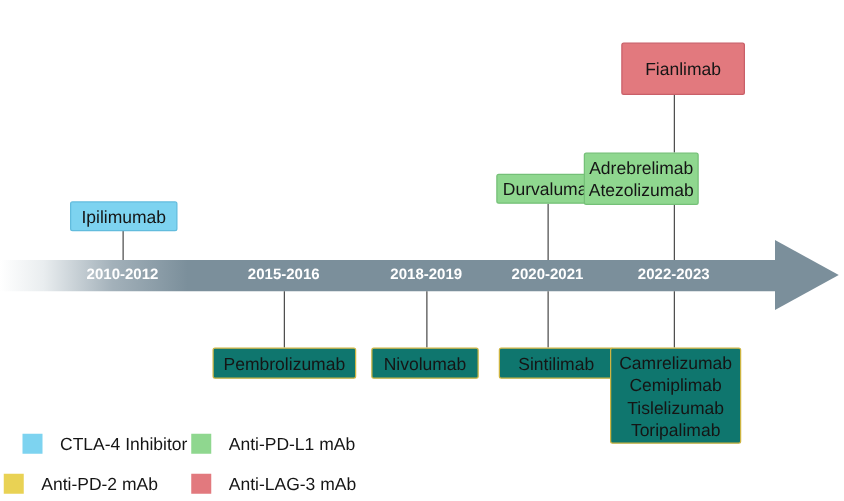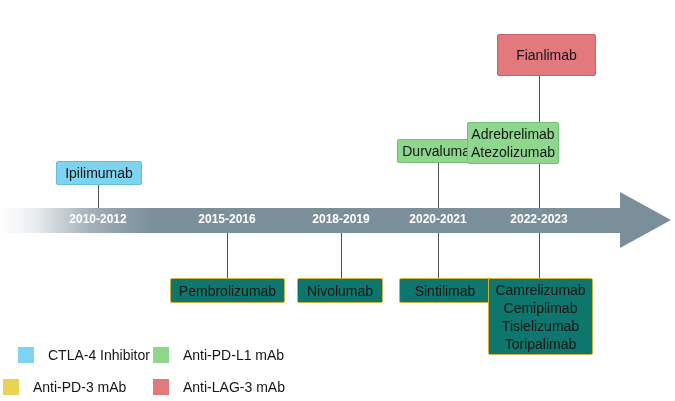--- a/index.html
+++ b/index.html
@@ -89,20 +89,20 @@
   <div class="legend-item" style="left:18px;top:347px;">
     <span class="swatch" style="background:#7dd3f0;"></span>
     <span class="lbl">CTLA-4 Inhibitor</span>
   </div>
   <div class="legend-item" style="left:153px;top:347px;">
     <span class="swatch" style="background:#8fd78f;"></span>
     <span class="lbl">Anti-PD-L1 mAb</span>
   </div>
   <div class="legend-item" style="left:3px;top:379px;">
     <span class="swatch" style="background:#e9d254;"></span>
-    <span class="lbl">Anti-PD-3 mAb</span>
+    <span class="lbl">Anti-PD-2 mAb</span>
   </div>
   <div class="legend-item" style="left:153px;top:379px;">
     <span class="swatch" style="background:#e2797e;"></span>
     <span class="lbl">Anti-LAG-3 mAb</span>
   </div>
 
 </div>
 
 </body></html>

